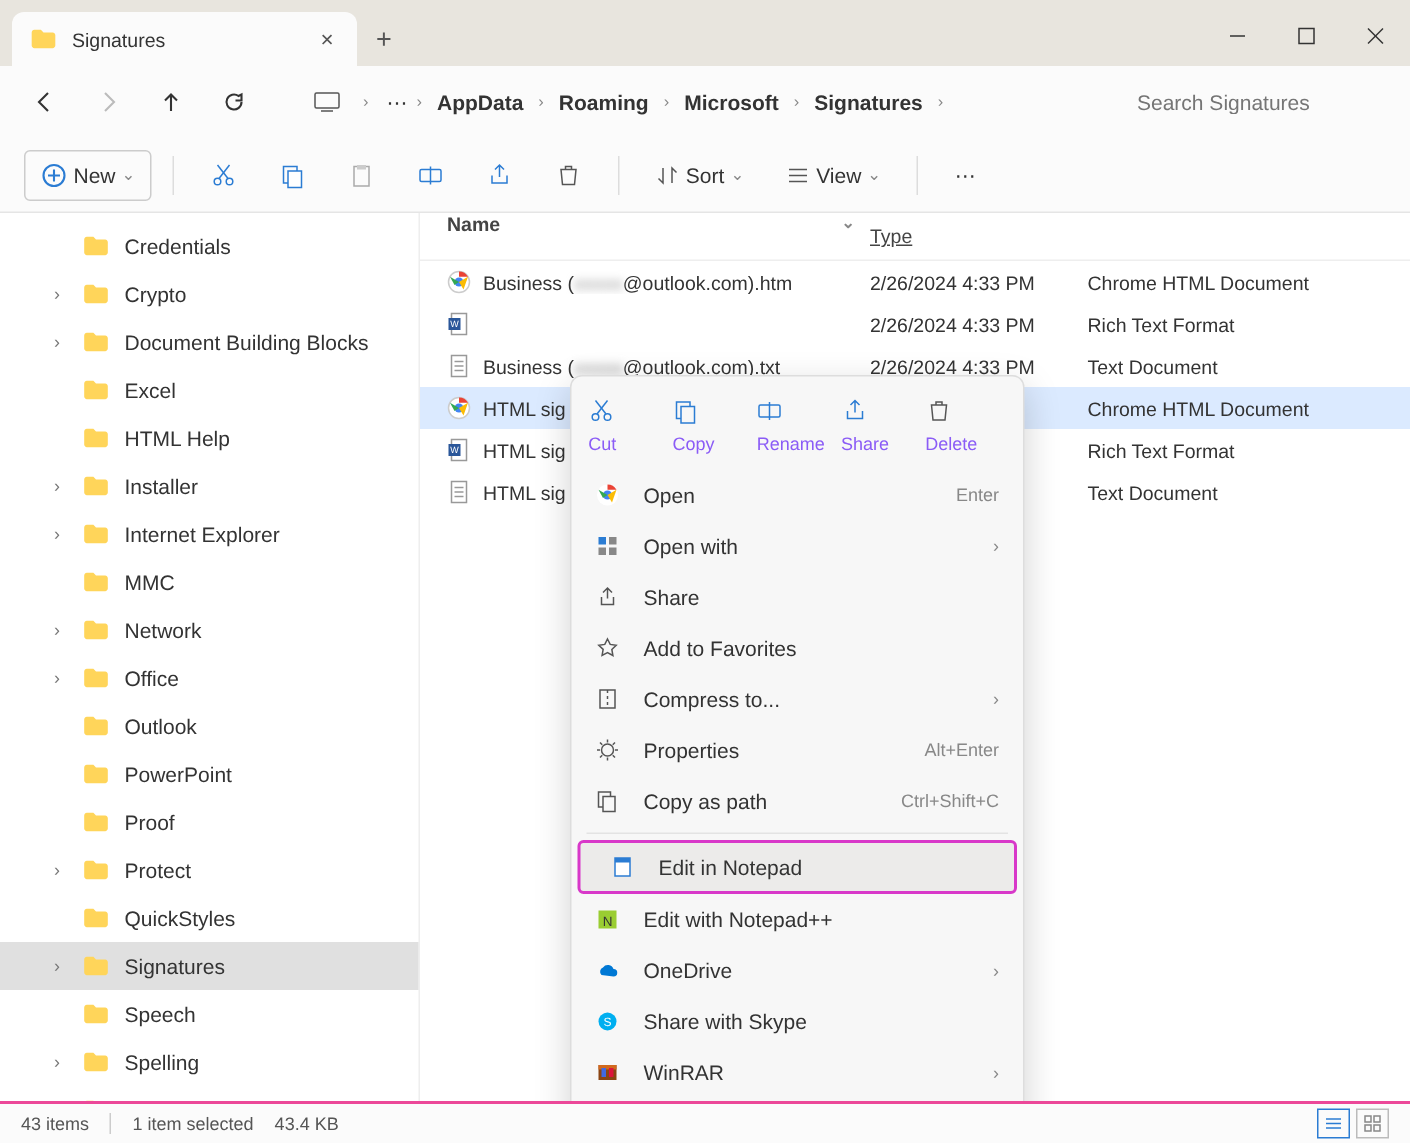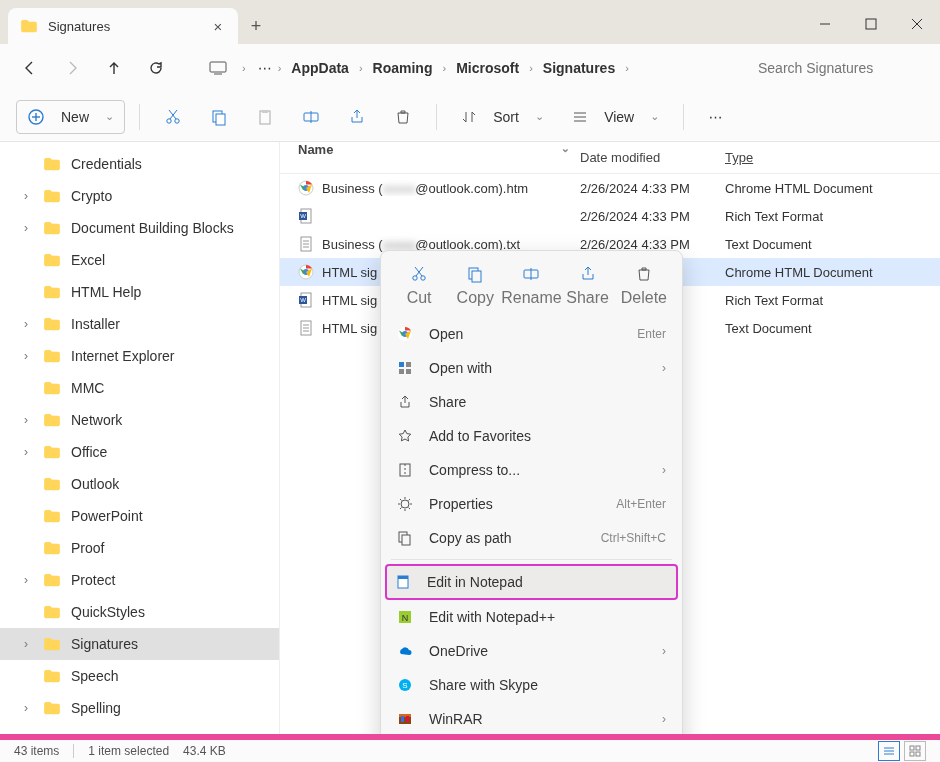--- a/index.html
+++ b/index.html
@@ -18,31 +18,31 @@
 
 .navbar { height: 48px; background: #fbfbfb; display: flex; align-items: center; padding: 0 12px; gap: 6px; }
 .nav-btn { width: 36px; height: 36px; display: flex; align-items: center; justify-content: center; border-radius: 4px; color: #444; }
 .breadcrumb { flex: 1; display: flex; align-items: center; gap: 6px; padding: 0 6px; font-size: 14px; color: #333; }
 .crumb { padding: 4px 4px; font-weight: bold; }
 .chev { color: #888; font-size: 11px; }
 .search { width: 180px; height: 32px; border: none; background: transparent; padding: 0 10px; font-size: 14px; color: #666; outline: none; }
 
 
 .toolbar { height: 50px; background: #fbfbfb; display: flex; align-items: center; padding: 0 16px; gap: 8px; border-bottom: 1px solid #e5e5e5; }
-.tool-btn { height: 34px; padding: 0 10px; display: flex; align-items: center; gap: 16px; border-radius: 4px; font-size: 14px; color: #333; }
+.tool-btn { height: 34px; padding: 0 10px; display: flex; align-items: center; gap: 4px; border-radius: 4px; font-size: 14px; color: #333; }
 .tool-btn.primary { border: 1px solid #ccc; }
 .tool-icon { color: #2b7cd3; }
 .sep { width: 1px; height: 26px; background: #ddd; margin: 0 6px; }
 
 
 .main { display: flex; height: calc(762px - 44px - 48px - 50px - 28px); background: #fff; }
 
 
 .tree { width: 280px; overflow-y: auto; padding: 6px 0; border-right: 1px solid #eee; position: relative; }
-.tree-item { display: flex; align-items: center; height: 32px; padding-left: 47px; gap: 10px; font-size: 14px; color: #333; }
+.tree-item { display: flex; align-items: center; height: 32px; padding-left: 59px; gap: 10px; font-size: 14px; color: #333; }
 .tree-item .exp { width: 14px; text-align: center; color: #777; font-size: 12px; margin-left: -28px; }
 .tree-item.selected { background: #e0e0e0; }
 .folder-icon { width: 18px; height: 14px; }
 
 
 .filelist { flex: 1; position: relative; }
 .cols { display: flex; height: 32px; border-bottom: 1px solid #eee; font-size: 13px; color: #444; }
 .col-name { width: 300px; padding-left: 18px; display: flex; align-items: flex-start; gap: 6px; font-weight: bold; }
 .col-date { width: 145px; display: flex; align-items: center; }
 .col-type { flex: 1; display: flex; align-items: center; text-decoration: underline; }
@@ -50,31 +50,31 @@
 .row.selected { background: #dbeaff; }
 .row .rn { width: 300px; padding-left: 18px; display: flex; align-items: center; gap: 8px; white-space: nowrap; overflow: hidden; }
 .row .rd { width: 145px; }
 .row .rt { flex: 1; }
 .file-icon { width: 16px; height: 16px; flex-shrink: 0; }
 .blur { filter: blur(3px); color: #999; }
 
 
 .ctx { position: absolute; left: 380px; top: 250px; width: 303px; background: #f7f7f7; border: 1px solid #ddd; border-radius: 8px; box-shadow: 0 8px 24px rgba(0,0,0,0.18); padding: 6px 0; }
 .ctx-top { display: flex; justify-content: space-around; padding: 6px 10px 10px; }
-.ctx-top-item { display: flex; flex-direction: column; align-items: center; gap: 4px; font-size: 16px; color: #737373; width: 54px; }
+.ctx-top-item { display: flex; flex-direction: column; gap: 4px; font-size: 12px; color: #8b5cf6; width: 54px; }
 .ctx-top-icon { color: #2b7cd3; font-size: 18px; height: 22px; display: flex; align-items: center; }
 .ctx-item { display: flex; align-items: center; height: 34px; padding: 0 16px; gap: 14px; font-size: 14px; color: #333; position: relative; }
 .ctx-item .cicon { width: 18px; text-align: center; }
 .ctx-item .shortcut { margin-left: auto; font-size: 12px; color: #888; }
 .ctx-item .sub-arrow { margin-left: auto; color: #888; font-size: 12px; }
-.ctx-item.highlighted { background: #ecebea; border: 2px solid #d838c9; margin: 0 4px; border-radius: 4px; height: 36px; padding: 0 8px; }
+.ctx-item.highlighted { background: #ecebea; border: 2px solid #d838c9; margin: 0 4px; border-radius: 4px; height: 36px; padding: 0 20px; }
 .ctx-sep { height: 1px; background: #e3e3e3; margin: 4px 10px; }
 
 
-.status { position: absolute; bottom: 0; left: 0; right: 0; height: 28px; background: #fbfbfb; border-top: 6px solid #ec4899; display: flex; align-items: center; padding: 0 14px; gap: 14px; font-size: 12px; color: #555; }
+.status { position: absolute; bottom: 0; left: 0; right: 0; height: 28px; background: #fbfbfb; border-top: 2px solid #ec4899; display: flex; align-items: center; padding: 0 14px; gap: 14px; font-size: 12px; color: #555; }
 .status .view-icons { margin-left: auto; display: flex; gap: 4px; }
 .view-ic { width: 22px; height: 20px; border: 1px solid #bbb; display: flex; align-items: center; justify-content: center; }
 .view-ic.active { border-color: #2b7cd3; color: #2b7cd3; }
 
 svg { display: block; }
 </style>
 </head>
 <body>
 
 <div class="titlebar">
@@ -353,21 +353,20 @@
         </svg>
         <span>Stationery</span>
       </div>
     </div>
   <div class="filelist">
     <div class="cols">
       <div class="col-name">
           <span>Name</span>
           <span class="chev" style="margin-left:auto;margin-right:10px;">⌄</span>
         </div>
-      <div class="col-date">Date modified</div>
       <div class="col-type">Type</div>
     </div>
     <div id="rows">
         <div class="row">
           <div class="rn">
             <svg class="file-icon" viewBox="0 0 16 16">
               <circle cx="8" cy="8" r="7" fill="#fff" stroke="#ccc"></circle>
               <circle cx="8" cy="8" r="3" fill="#4285f4"></circle>
               <path d="M8 1a7 7 0 0 1 6 3.5H8" fill="#ea4335"></path>
               <path d="M2 4.5L5 10l3-2" fill="#34a853"></path>

